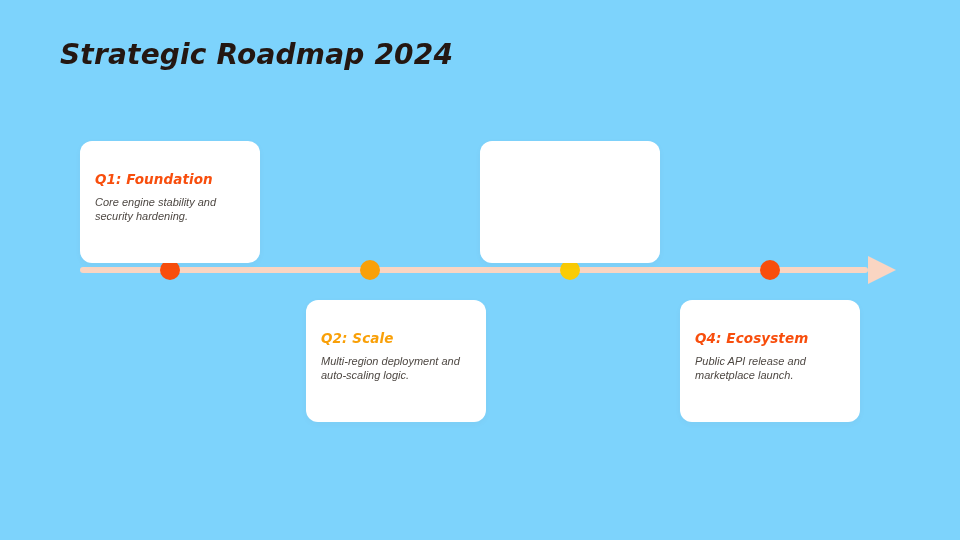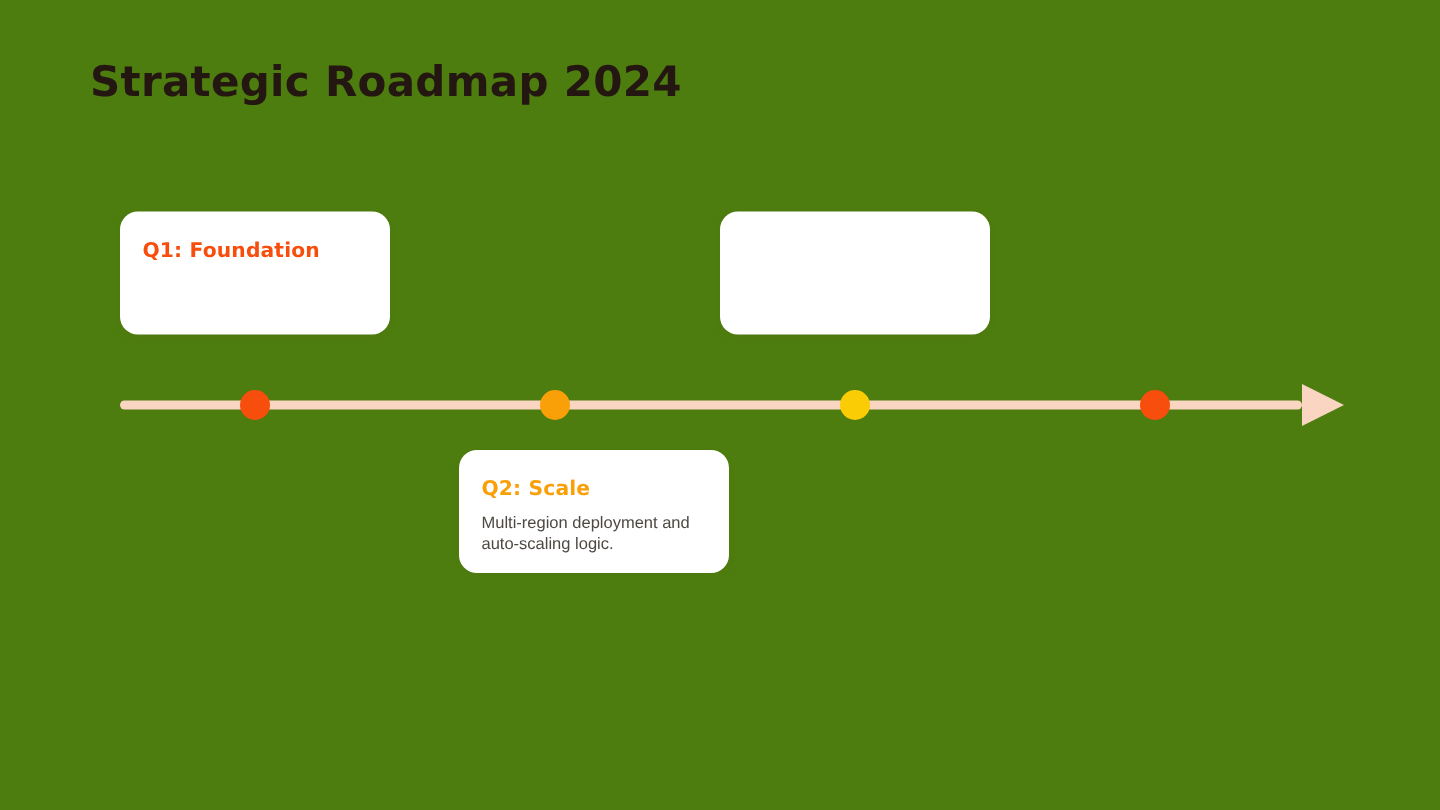--- a/index.html
+++ b/index.html
@@ -57,23 +57,23 @@
     border-radius: 50%;
   }
   .dot-0 { left: 160px; }
   .dot-1 { left: 360px; }
   .dot-2 { left: 560px; }
   .dot-3 { left: 760px; }
   
   .milestone-card {
     position: absolute;
     width: 180px;
-    height: 82px;
+    height: 122px;
     box-sizing: border-box;
-    padding: 18px 15px;
+    padding: 30px 15px;
     background: #FFFFFF;
     border-radius: 12px;
     box-shadow: 0 2px 6px rgba(120, 70, 40, 0.04);
   }
   .card-0 { left: 80px;  top: 141px; }
   .card-1 { left: 280px; top: 300px; margin-left: 26px; }
   .card-2 { left: 480px; top: 141px; }
   .card-3 { left: 680px; top: 300px; }
   .milestone-title {
     margin: 0 0 9px 0;
@@ -85,38 +85,43 @@
   .milestone-description {
     margin: 0;
     font-size: 11px;
     line-height: 13.5px;
     color: #4E4843;
   }
 </style>
 </head>
 <body>
 
-<div class="slide" style="background: #4d7c0f;">
+<div class="slide" style="background: #7dd3fc; font-style: italic;">
 
   <h1 class="slide-title" style="color: rgb(36, 23, 18);">Strategic Roadmap 2024</h1>
 
   <div class="timeline-line" style="background: rgb(250, 213, 194);"></div>
   <div class="timeline-arrow" style="border-left-color: rgb(250, 213, 194);"></div>
 
   <div class="milestone-dot dot-0" style="background: rgb(248, 78, 13);"></div>
   <div class="milestone-dot dot-1" style="background: rgb(249, 160, 8);"></div>
   <div class="milestone-dot dot-2" style="background: rgb(250, 204, 5);"></div>
   <div class="milestone-dot dot-3" style="background: rgb(248, 78, 13);"></div>
 
   <div class="milestone-card card-0">
     <h2 class="milestone-title" style="color: rgb(248, 78, 13);">Q1: Foundation</h2>
+    <p class="milestone-description">Core engine stability and security hardening.</p>
   </div>
 
   <div class="milestone-card card-1">
     <h2 class="milestone-title" style="color: rgb(249, 160, 8);">Q2: Scale</h2>
     <p class="milestone-description">Multi-region deployment and auto-scaling logic.</p>
   </div>
 
   <div class="milestone-card card-2">
   </div>
 
+  <div class="milestone-card card-3">
+    <h2 class="milestone-title" style="color: rgb(248, 78, 13);">Q4: Ecosystem</h2>
+    <p class="milestone-description">Public API release and marketplace launch.</p>
+  </div>
 
 </div>
 
 </body></html>

